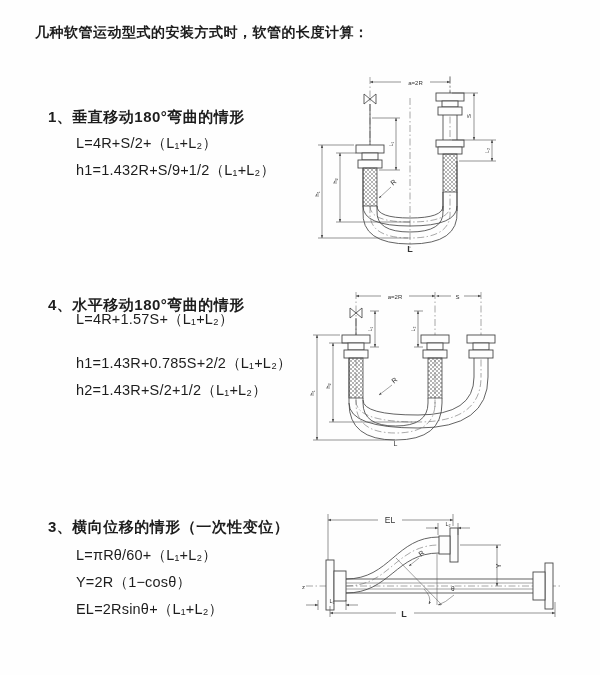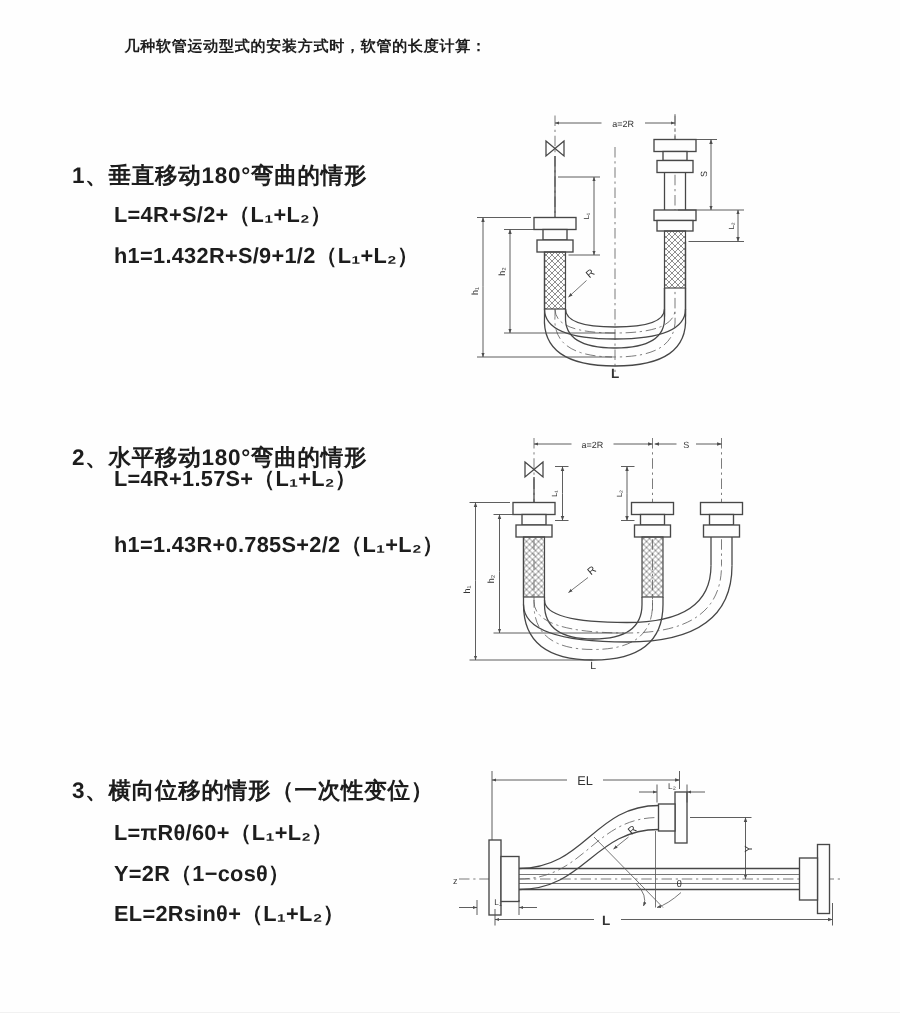--- a/index.html
+++ b/index.html
@@ -1,42 +1,43 @@
 <!DOCTYPE html>
 <html><head>
 <meta charset="utf-8">
 <style>
   html,body{margin:0;padding:0;background:#e8e8e8;}
   .page{position:relative;width:600px;height:675px;background:#fefefe;overflow:hidden;
         font-family:"Liberation Sans","DejaVu Sans",sans-serif;color:#1d1d1d;}
-  .title{position:absolute;left:35px;top:24px;font-size:10px;font-weight:700;letter-spacing:.5px;margin-left:48px;}
+  .title{position:absolute;left:35px;top:24px;font-size:14px;font-weight:700;letter-spacing:.5px;}
   .heading{position:absolute;font-size:15px;font-weight:700;letter-spacing:.5px;white-space:nowrap;text-align:center;}
-  .formula{position:absolute;font-size:14.5px;font-weight:700;letter-spacing:.2px;white-space:nowrap;}
+  .formula{position:absolute;font-size:14.5px;font-weight:400;letter-spacing:.2px;white-space:nowrap;}
   svg{position:absolute;overflow:visible;}
   svg text{font-family:"Liberation Sans","DejaVu Sans",sans-serif;fill:#333;}
   .ln{stroke:#474747;stroke-width:.85;fill:none;}
   .thin{stroke:#5a5a5a;stroke-width:.55;fill:none;}
   .dim{stroke:#4d4d4d;stroke-width:.6;fill:none;}
   .cl{stroke:#606060;stroke-width:.55;fill:none;stroke-dasharray:7 2.5 1.5 2.5;}
   .fl{fill:#fdfdfd;stroke:#474747;stroke-width:.9;}
 </style>
 </head>
 <body>
 
 <div class="page">
 
   <div class="title">几种软管运动型式的安装方式时，软管的长度计算：</div>
 
   <div class="heading" style="left:48px;top:108px">1、垂直移动180°弯曲的情形</div>
   <div class="formula" style="left:76px;top:134px">L=4R+S/2+（L₁+L₂）</div>
   <div class="formula" style="left:76px;top:161px">h1=1.432R+S/9+1/2（L₁+L₂）</div>
 
-  <div class="heading" style="left:48px;top:296px">2、水平移动180°弯曲的情形</div>
+  <div class="heading" style="left:48px;top:296px">4、水平移动180°弯曲的情形</div>
   <div class="formula" style="left:76px;top:310px">L=4R+1.57S+（L₁+L₂）</div>
   <div class="formula" style="left:76px;top:354px">h1=1.43R+0.785S+2/2（L₁+L₂）</div>
+  <div class="formula" style="left:76px;top:381px">h2=1.43R+S/2+1/2（L₁+L₂）</div>
 
   <div class="heading" style="left:48px;top:518px">3、横向位移的情形（一次性变位）</div>
   <div class="formula" style="left:76px;top:546px">L=πRθ/60+（L₁+L₂）</div>
   <div class="formula" style="left:76px;top:573px">Y=2R（1−cosθ）</div>
   <div class="formula" style="left:76px;top:600px">EL=2Rsinθ+（L₁+L₂）</div>
 
   <svg style="left:308px;top:66px" width="290" height="192" viewBox="0 0 290 192">
     <defs>
       <pattern id="p1" width="4" height="4" patternUnits="userSpaceOnUse">
         <path d="M0,4 L4,0 M0,0 L4,4" stroke="#6a6a6a" stroke-width="0.5"></path>

